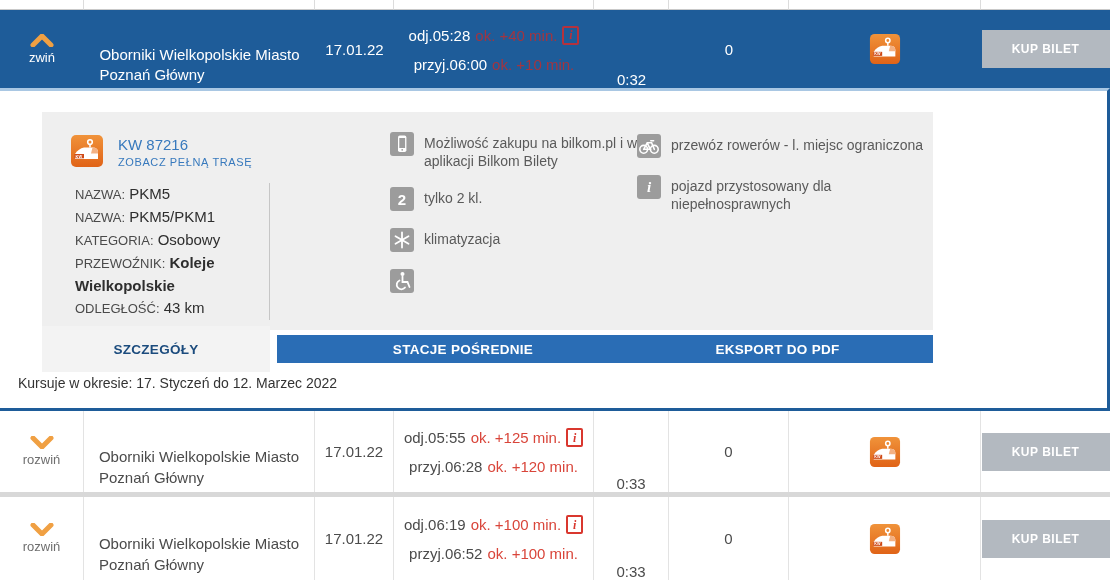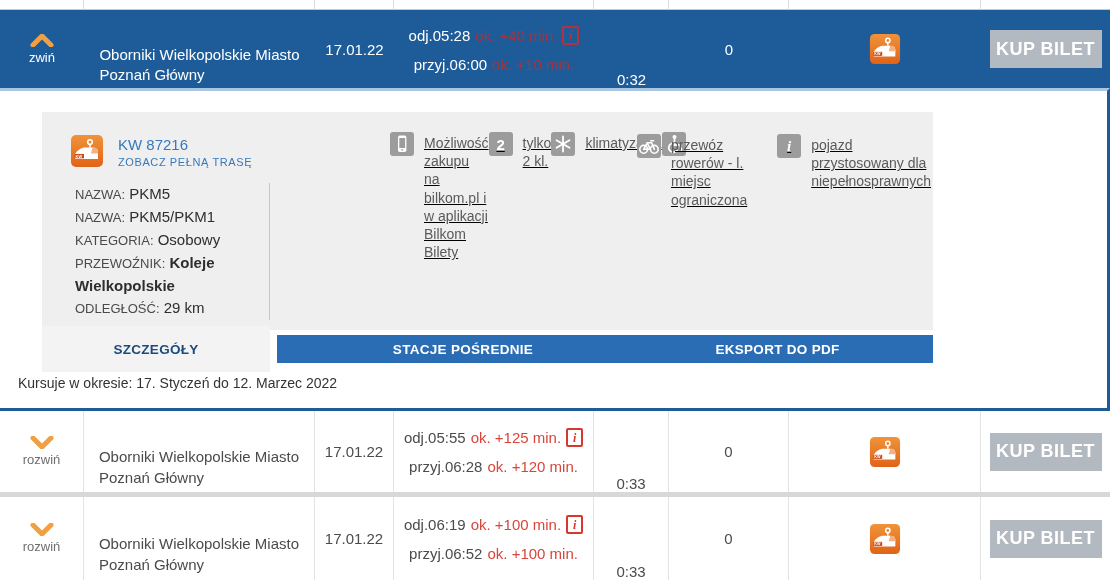--- a/index.html
+++ b/index.html
@@ -32,38 +32,38 @@
   .delay{margin-left:5px;}
   .row-blue .delay{color:#a23540;}
   .row-white .delay{color:#d9453a;}
   .info-badge{display:inline-flex;align-items:center;justify-content:center;margin-left:5px;
     width:13px;height:15px;border:2px solid;border-radius:2px;
     font:italic bold 12px "Liberation Serif",serif;line-height:1;}
   .row-blue .info-badge{color:#b5323d;}
   .row-white .info-badge{color:#d9372e;}
   .duration,.transfers{font-size:15px;}
   .buy-btn{background:#b3b9c0;color:#ffffff;border:none;font-family:"Liberation Sans",sans-serif;
-    font-size:18px;font-weight:bold;letter-spacing:.5px;padding:0;width:112px;height:38px;cursor:pointer;}
+    font-size:12px;font-weight:bold;letter-spacing:.5px;padding:0;width:128px;height:38px;cursor:pointer;}
 
   
   .expanded{position:absolute;left:0;top:88px;width:1110px;height:323px;box-sizing:border-box;
     background:#ffffff;border-top:3px solid #a9c7e3;border-bottom:3px solid #1e5c99;border-right:3px solid #1e5c99;}
   .panel{position:absolute;left:42px;top:21px;width:891px;height:218px;background:#efefef;}
 
   .train-head{position:absolute;left:28px;top:22px;display:flex;gap:14px;}
   .train-head-txt{display:flex;flex-direction:column;gap:3px;padding-top:2px;}
   .train-no{font-size:15px;color:#3779bd;}
   .route-link{font-size:11px;letter-spacing:.6px;color:#3779bd;cursor:pointer;}
 
   .attrs{position:absolute;left:33px;top:71px;width:176px;padding-right:18px;border-right:1px solid #c6c6c6;}
   .attr-line{font-size:15px;line-height:22px;color:#2e2e2e;}
   .attr-label{font-size:13px;color:#4a4a4a;}
   .attr-val-bold{font-weight:bold;}
 
-  .features{position:absolute;display:flex;flex-direction:row;text-decoration:underline;}
+  .features{position:absolute;display:flex;flex-direction:column;}
   .features-left{left:348px;top:20px;width:290px;}
   .features-right{left:595px;top:22px;width:296px;}
   .feature{display:flex;gap:10px;margin-bottom:17px;align-items:flex-start;}
   .fi{flex:0 0 24px;width:24px;height:24px;border-radius:3px;background:#9c9c9c;
      display:flex;align-items:center;justify-content:center;color:#fff;}
   .fi-txt{font-size:15px;font-weight:bold;color:#fff;font-family:"Liberation Sans",sans-serif;}
   .fi-txt-i{font:italic bold 15px "Liberation Serif",serif;}
   .ftext{font-size:14px;color:#5a5a5a;line-height:1.3;padding-top:2px;}
 
   .tab{position:absolute;display:flex;align-items:center;justify-content:center;cursor:pointer;
@@ -185,21 +185,21 @@
         <div class="attr-line">
           <span class="attr-label">KATEGORIA:</span>
           <span>Osobowy</span>
         </div>
         <div class="attr-line">
           <span class="attr-label">PRZEWOŹNIK:</span>
           <span class="attr-val-bold">Koleje Wielkopolskie</span>
         </div>
         <div class="attr-line">
           <span class="attr-label">ODLEGŁOŚĆ:</span>
-          <span>29 km</span>
+          <span>43 km</span>
         </div>
       </div>
 
       <div class="features features-left">
         <div class="feature">
           <span class="fi">
             <svg width="24" height="24" viewBox="0 0 24 24">
               <rect x="8" y="3.6" width="8.4" height="16.4" rx="1.8" fill="#ffffff"></rect>
               <rect x="9.3" y="6" width="5.8" height="10" fill="#9c9c9c"></rect>
               <circle cx="12.2" cy="17.8" r="0.9" fill="#9c9c9c"></circle>

